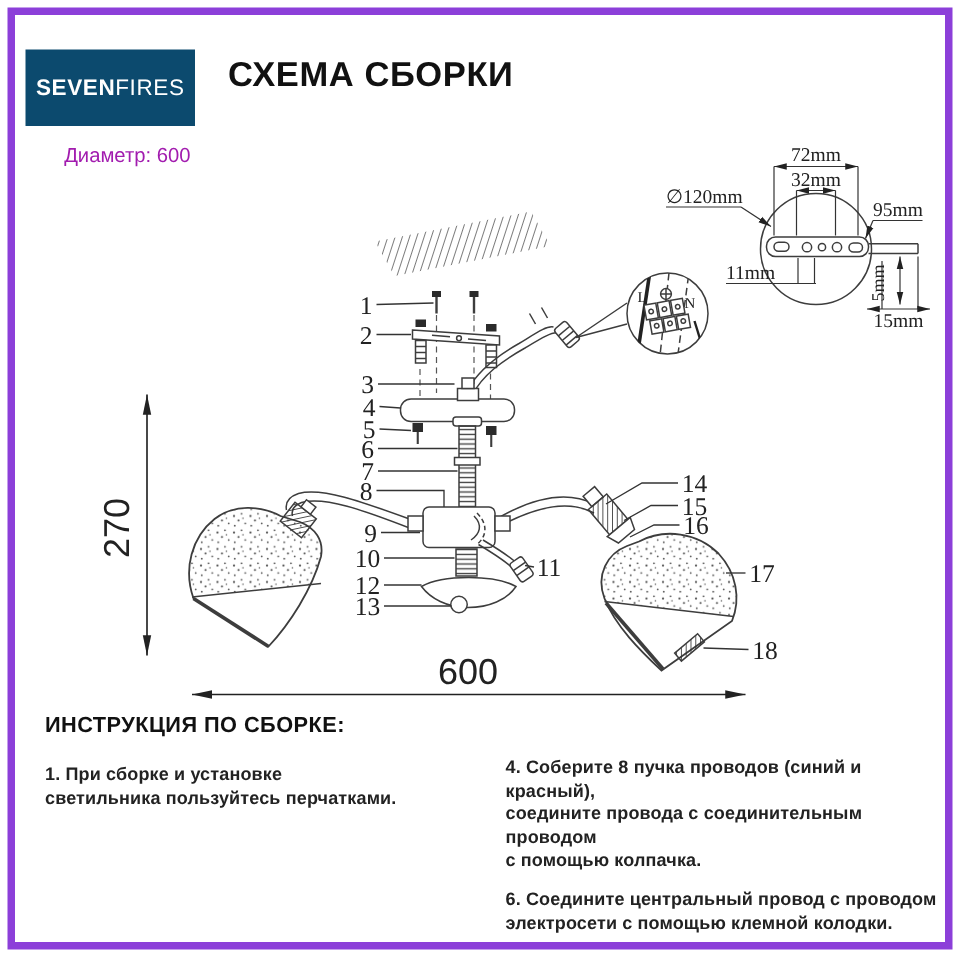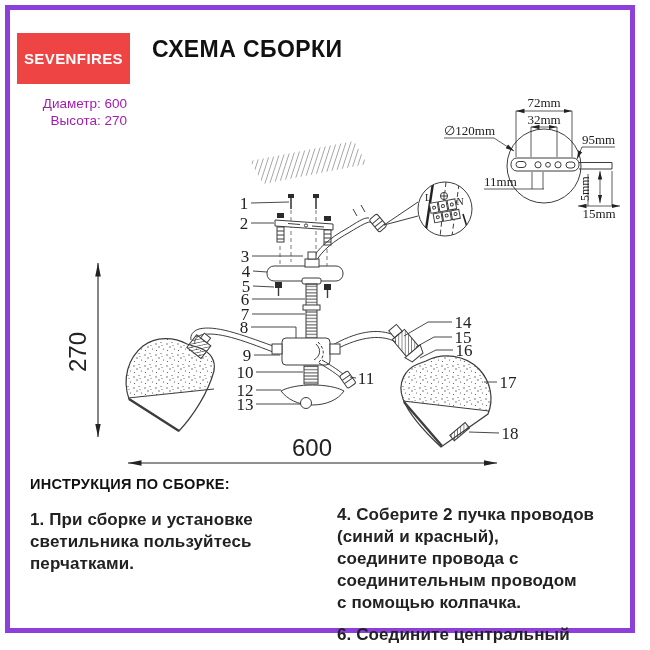--- a/index.html
+++ b/index.html
@@ -1,58 +1,57 @@
 <!DOCTYPE html>
 <html><head>
 <meta charset="utf-8">
 <style>
   html,body{margin:0;padding:0;}
   body{width:650px;height:650px;position:relative;background:#ffffff;overflow:hidden;
        font-family:"Liberation Sans",sans-serif;color:#1c1c1c;}
   .frame{position:absolute;left:5px;top:5px;width:630px;height:628px;
          border:5px solid #8c3fd9;box-sizing:border-box;background:#fff;}
   
-  .logo{position:absolute;left:17px;top:33px;width:113px;height:51px;background:#ef4444;
+  .logo{position:absolute;left:17px;top:33px;width:113px;height:51px;background:#0c4a6e;
         color:#fff;display:flex;align-items:center;justify-content:center;
         font-size:15px;letter-spacing:.4px;white-space:nowrap;}
   .logo .b{font-weight:800;}
-  .logo .l{font-weight:700;}
+  .logo .l{font-weight:400;}
   .title{position:absolute;left:152px;top:34px;font-size:23px;font-weight:700;
          line-height:30px;letter-spacing:.4px;color:#111;}
   .specs{position:absolute;left:14px;top:95px;width:113px;text-align:right;
          font-size:13.5px;font-weight:500;line-height:17px;color:#a21caf;}
   
   #diag{position:absolute;left:0;top:0;width:650px;height:650px;}
   text.cad{font-family:"Liberation Serif","DejaVu Serif",serif;fill:#222;}
   text.sans{font-family:"Liberation Sans",sans-serif;fill:#222;}
   
   .instr-title{position:absolute;left:30px;top:476px;font-size:14.5px;font-weight:700;
                letter-spacing:.3px;color:#111;}
-  .col{position:absolute;font-size:17px;font-weight:600;line-height:1.3;color:#222;}
+  .col{position:absolute;font-size:12px;font-weight:600;line-height:1.3;color:#222;}
   .col p{margin:0 0 10px 0;white-space:pre-line;letter-spacing:.1px;}
   .col-left{left:30px;top:509px;width:300px;}
   .col-right{left:337px;top:504px;width:300px;}
 </style>
 </head>
 <body>
 
 <div class="frame"></div>
 
 <div class="logo">
   <span class="b">SEVEN</span>
     <span class="l">FIRES</span>
 </div>
 
 <div class="title">
   <div>СХЕМА СБОРКИ</div>
 </div>
 
 <div class="specs">
   <div>Диаметр: 600</div>
-  <div>Высота: 270</div>
 </div>
 
 <svg id="diag" viewBox="0 0 650 650">
   <defs>
     <pattern id="ch" width="4.6" height="14" patternUnits="userSpaceOnUse" patternTransform="rotate(18)">
       <line x1="0" y1="0" x2="0" y2="14" stroke="#3d3d3d" stroke-width="0.9"></line>
     </pattern>
     <pattern id="stip" width="11" height="11" patternUnits="userSpaceOnUse">
       <g fill="#4a4a4a">
         <circle cx="2" cy="3" r="0.7"></circle>
@@ -340,18 +339,18 @@
 </svg>
 
 <div class="instr-title">ИНСТРУКЦИЯ ПО СБОРКЕ:</div>
 
 <div class="col col-left">
   <p>1. При сборке и установке
 светильника пользуйтесь перчатками.</p>
 </div>
 
 <div class="col col-right">
-  <p>4. Соберите 2 пучка проводов (синий и красный),
+  <p>4. Соберите 8 пучка проводов (синий и красный),
 соедините провода с соединительным проводом
 с помощью колпачка.</p>
   <p>6. Соедините центральный провод с проводом
 электросети с помощью клемной колодки.</p>
 </div>
 
 </body></html>

